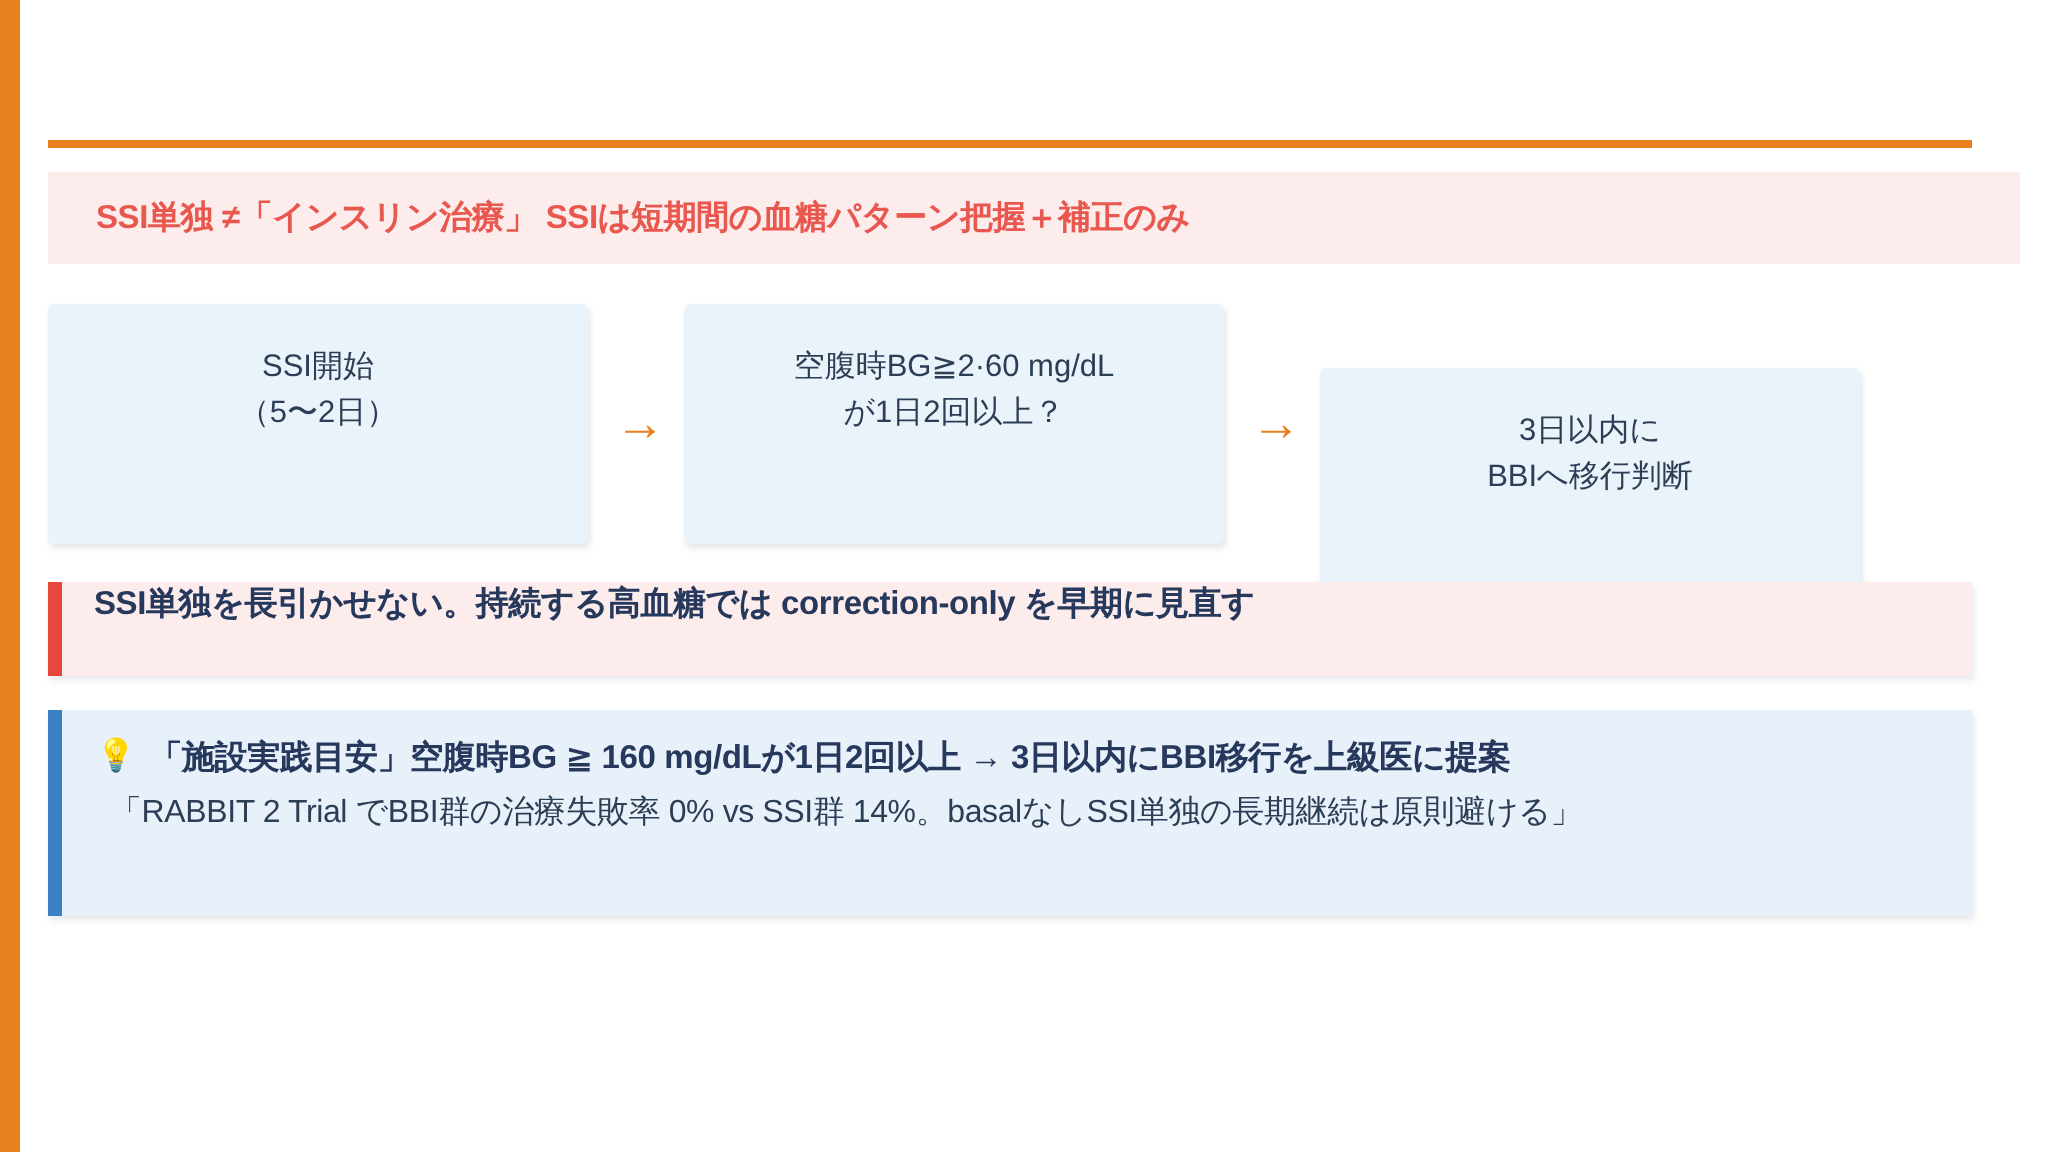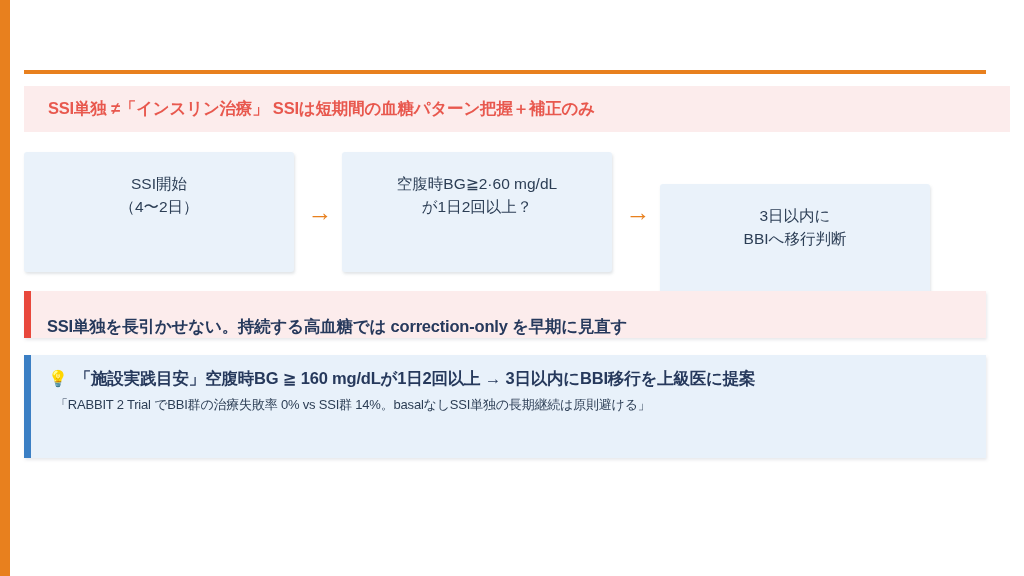--- a/index.html
+++ b/index.html
@@ -120,21 +120,21 @@
   
   .callout-red {
     position: absolute;
     left: 24px;
     top: 291px;
     width: 962px;
     height: 47px;
     background: #fcecec;
     box-shadow: 1px 2px 3px rgba(120,130,145,0.18);
     display: flex;
-    align-items: flex-end;
+    align-items: flex-start;
     box-sizing: border-box;
   }
   .callout-red .bar {
     width: 7px;
     height: 47px;
     background: #e8483c;
     flex: 0 0 auto;
   }
   .callout-red-text {
     padding-left: 16px;
@@ -177,21 +177,21 @@
     align-items: center;
   }
   .bulb {
     font-size: 16px;
     margin-right: 7px;
     line-height: 1;
   }
   .blue-line-2 {
     margin-top: 6px;
     padding-left: 7px;
-    font-size: 13px;
+    font-size: 16px;
     color: #2c3e55;
     letter-spacing: -0.2px;
     white-space: nowrap;
   }
 </style>
 </head>
 <body>
 
 <div class="left-spine"></div>
 
@@ -199,21 +199,21 @@
 
   <div class="title-rule"></div>
 
   <div class="warn-banner">
     <div class="warn-text">SSI単独 ≠「インスリン治療」 SSIは短期間の血糖パターン把握＋補正のみ</div>
   </div>
 
   <div class="flow">
     <div class="flow-box flow-box-1">
       <div class="flow-text">SSI開始
-（4〜2日）</div>
+（5〜2日）</div>
     </div>
     <div class="flow-arrow flow-arrow-1">→</div>
     <div class="flow-box flow-box-2">
       <div class="flow-text">空腹時BG≧2·60 mg/dL
 が1日2回以上？</div>
     </div>
     <div class="flow-arrow flow-arrow-2">→</div>
     <div class="flow-box flow-box-3">
       <div class="flow-text">3日以内に
 BBIへ移行判断</div>

